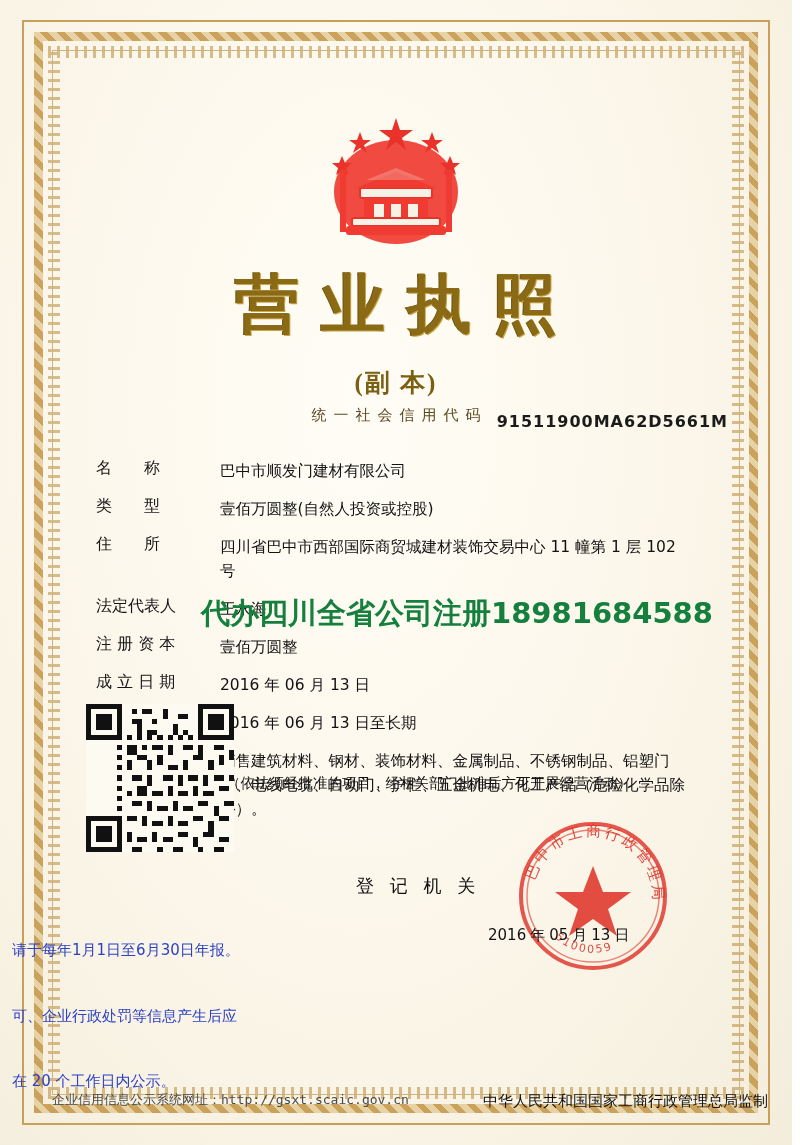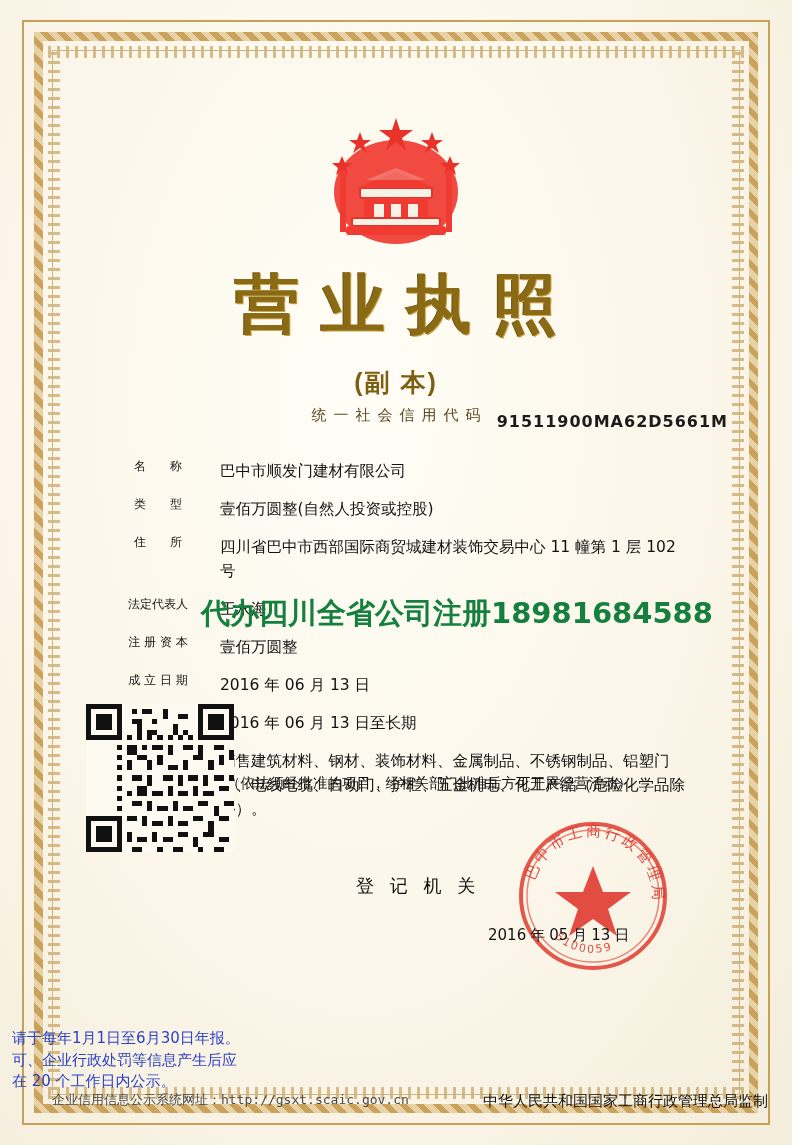--- a/index.html
+++ b/index.html
@@ -107,21 +107,21 @@
     color: #8a6a14;
     text-shadow: 1px 1px 0 #caa74a, -1px 0 0 #6d5310;
     line-height: 1;
   }
   .subtitle {
     position: absolute;
     top: 312px;
     left: 0;
     right: 0;
     text-align: center;
-    font-family: Liberation Sans, sans-serif;
+    font-family: Liberation Serif, serif;
     font-size: 25px;
     font-weight: bold;
     color: #7d5f12;
     letter-spacing: 2px;
   }
   .credit-label {
     position: absolute;
     top: 352px;
     left: 0;
     right: 0;
@@ -152,25 +152,24 @@
   }
   .row {
     display: flex;
     align-items: flex-start;
     margin-bottom: 13px;
     font-family: "DejaVu Sans", sans-serif;
   }
   .row .label {
     width: 124px;
     flex: 0 0 124px;
-    font-size: 12px;
+    font-size: 16px;
     color: #171717;
     letter-spacing: 0px;
     white-space: nowrap;
-    text-align: center;
   }
   .row .value {
     font-size: 15.5px;
     color: #121212;
     line-height: 1.55;
     padding-top: 1px;
   }
   .row .value.wide {
     max-width: 470px;
   }
@@ -242,21 +241,21 @@
   .bluenote {
     position: absolute;
     left: 12px;
     bottom: 52px;
     width: 340px;
     font-family: "DejaVu Sans", sans-serif;
     font-size: 15px;
     line-height: 1.45;
     color: #2c41c4;
   }
-  .bluenote div { white-space: nowrap; }
+  .bluenote div { white-space: nowrap; margin-top: 44px; }
 
   .gsxt {
     position: absolute;
     left: 52px;
     bottom: 36px;
     font-family: "DejaVu Sans", sans-serif;
     font-size: 13px;
     color: #4a4a4a;
     white-space: nowrap;
   }

